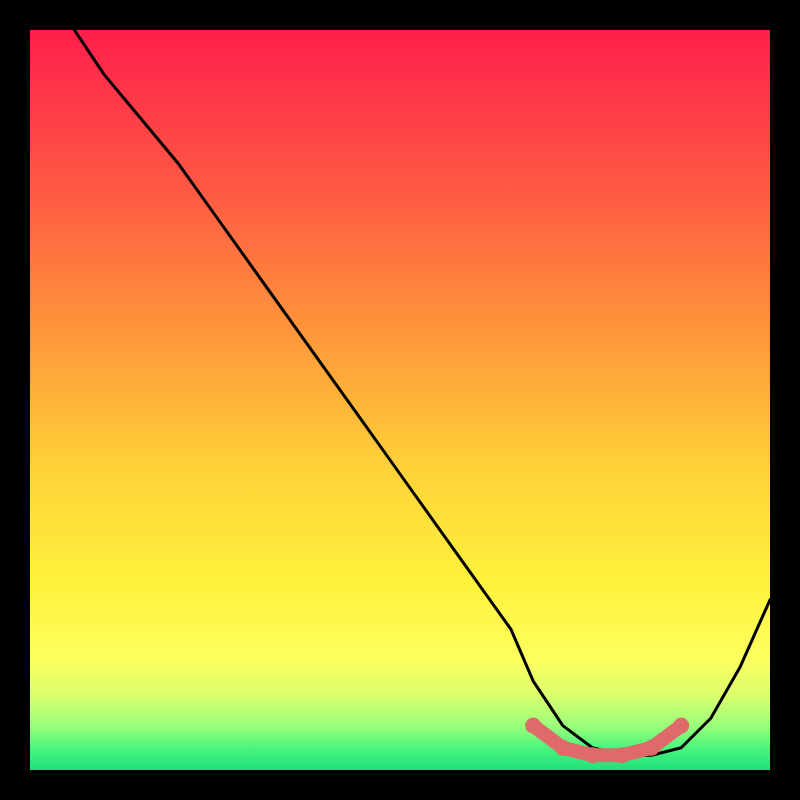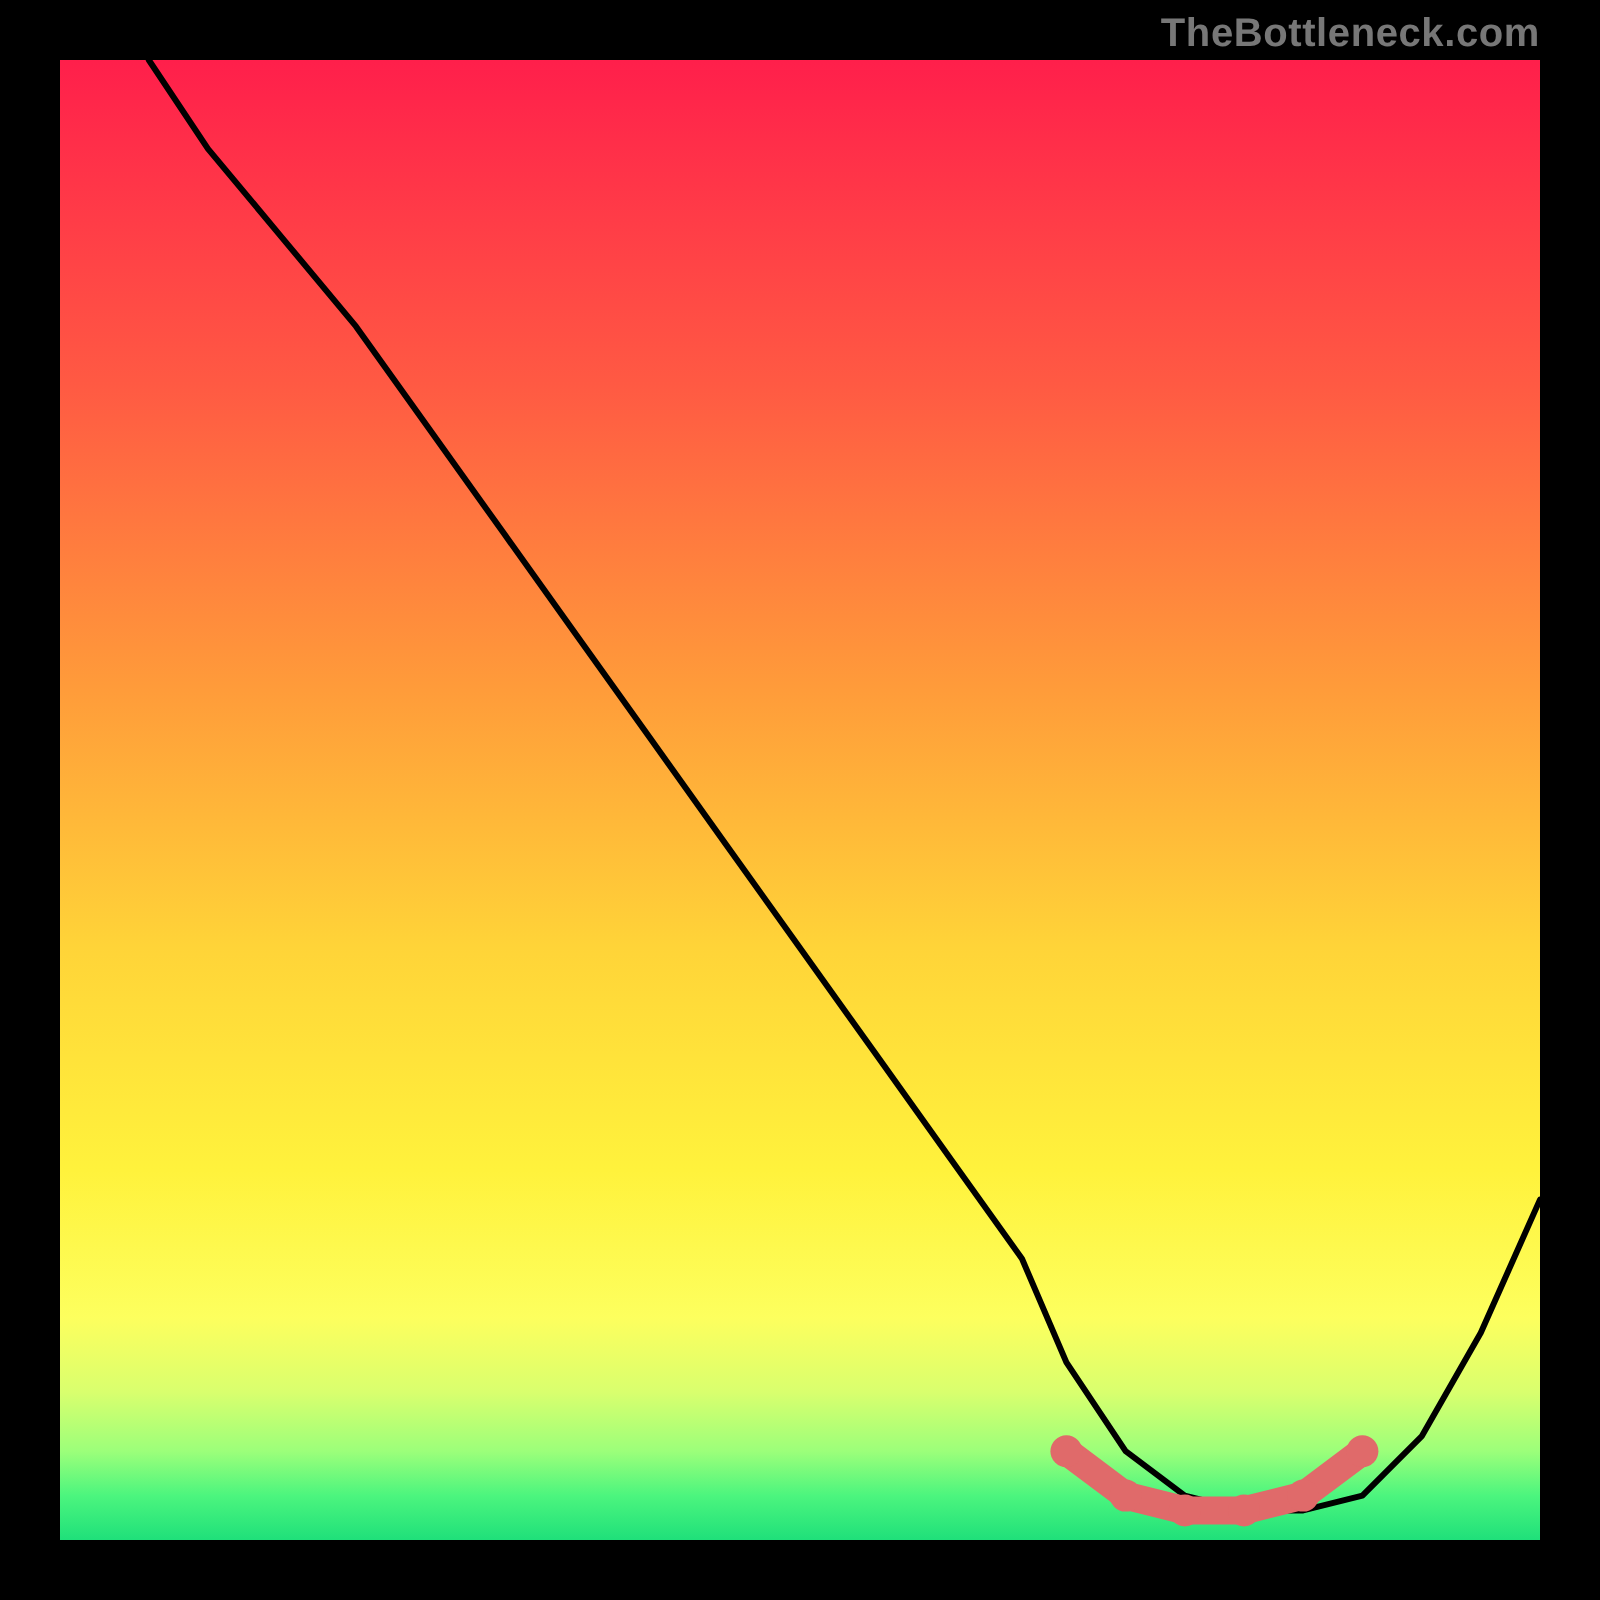--- a/index.html
+++ b/index.html
@@ -52,21 +52,20 @@
     top: 0;
     width: 740px;
     height: 740px;
     overflow: visible;
   }
 </style>
 </head>
 <body>
 
 <div class="frame">
-  <div class="credit">TheBottleneck.com</div>
   <div class="plot">
     <svg class="curve" viewBox="0 0 740 740" preserveAspectRatio="none">
       <path id="main-curve" fill="none" stroke="#000000" stroke-width="3" stroke-linecap="round" stroke-linejoin="round" d="M44.4 0.0 L74.0 44.4 L111.0 88.8 L148.0 133.2 L185.0 185.0 L222.0 236.8 L259.0 288.6 L296.0 340.4 L333.0 392.2 L370.0 444.0 L407.0 495.8 L444.0 547.6 L481.0 599.4 L503.2 651.2 L532.8 695.6 L562.4 717.8 L592.0 725.2 L621.6 725.2 L651.2 717.8 L680.8 688.2 L710.4 636.4 L740.0 569.8"></path>
       <path id="band-curve" fill="none" stroke="#e06a6a" stroke-width="14" stroke-linecap="round" stroke-linejoin="round" d="M503.2 695.6 L532.8 717.8 L562.4 725.2 L592.0 725.2 L621.6 717.8 L651.2 695.6"></path>
       <g id="band-dots">
           <circle cx="503.2" cy="695.6" r="8" fill="#e06a6a"></circle>
           <circle cx="532.8" cy="717.8" r="8" fill="#e06a6a"></circle>
           <circle cx="562.4" cy="725.2" r="8" fill="#e06a6a"></circle>
           <circle cx="592.0" cy="725.2" r="8" fill="#e06a6a"></circle>
           <circle cx="621.6" cy="717.8" r="8" fill="#e06a6a"></circle>

